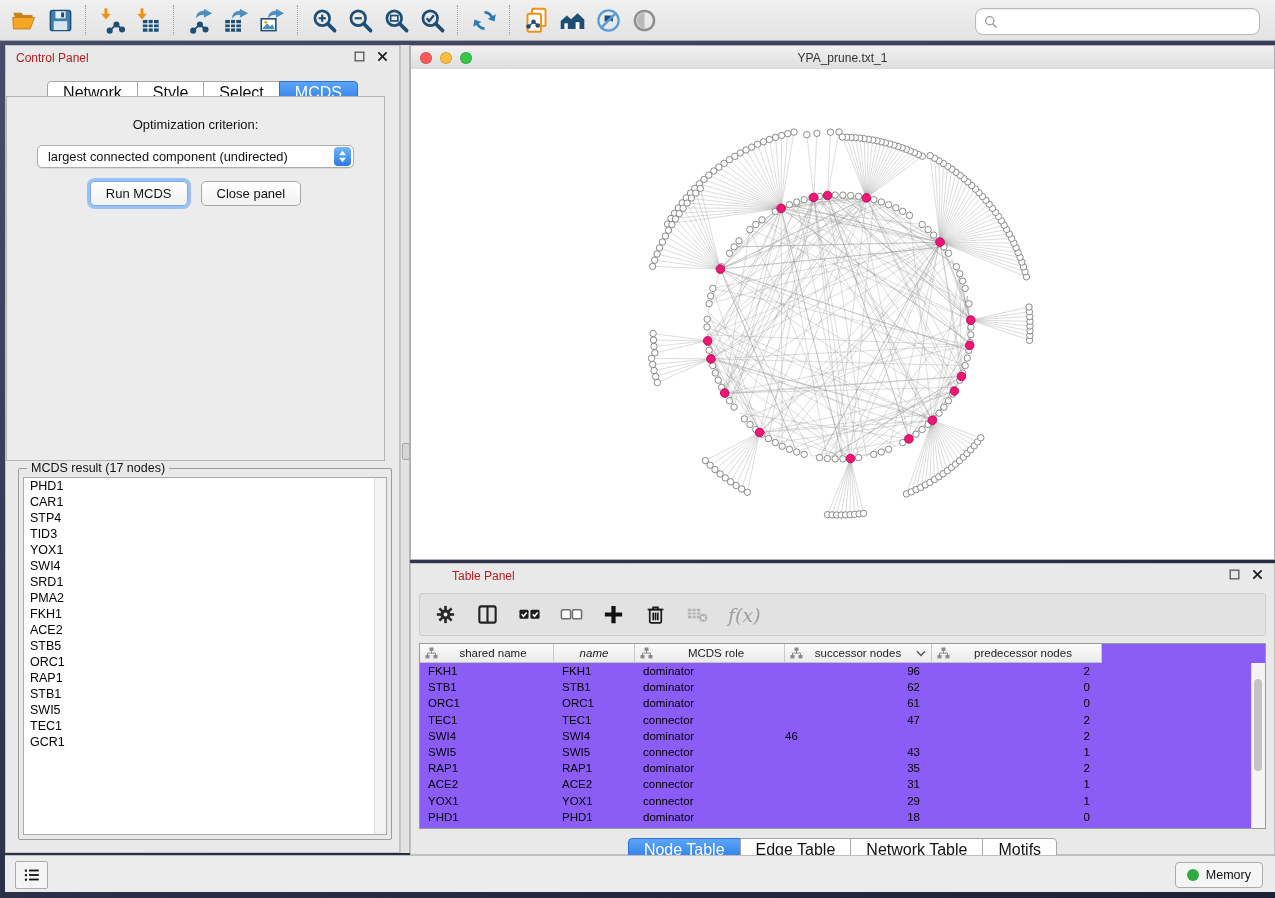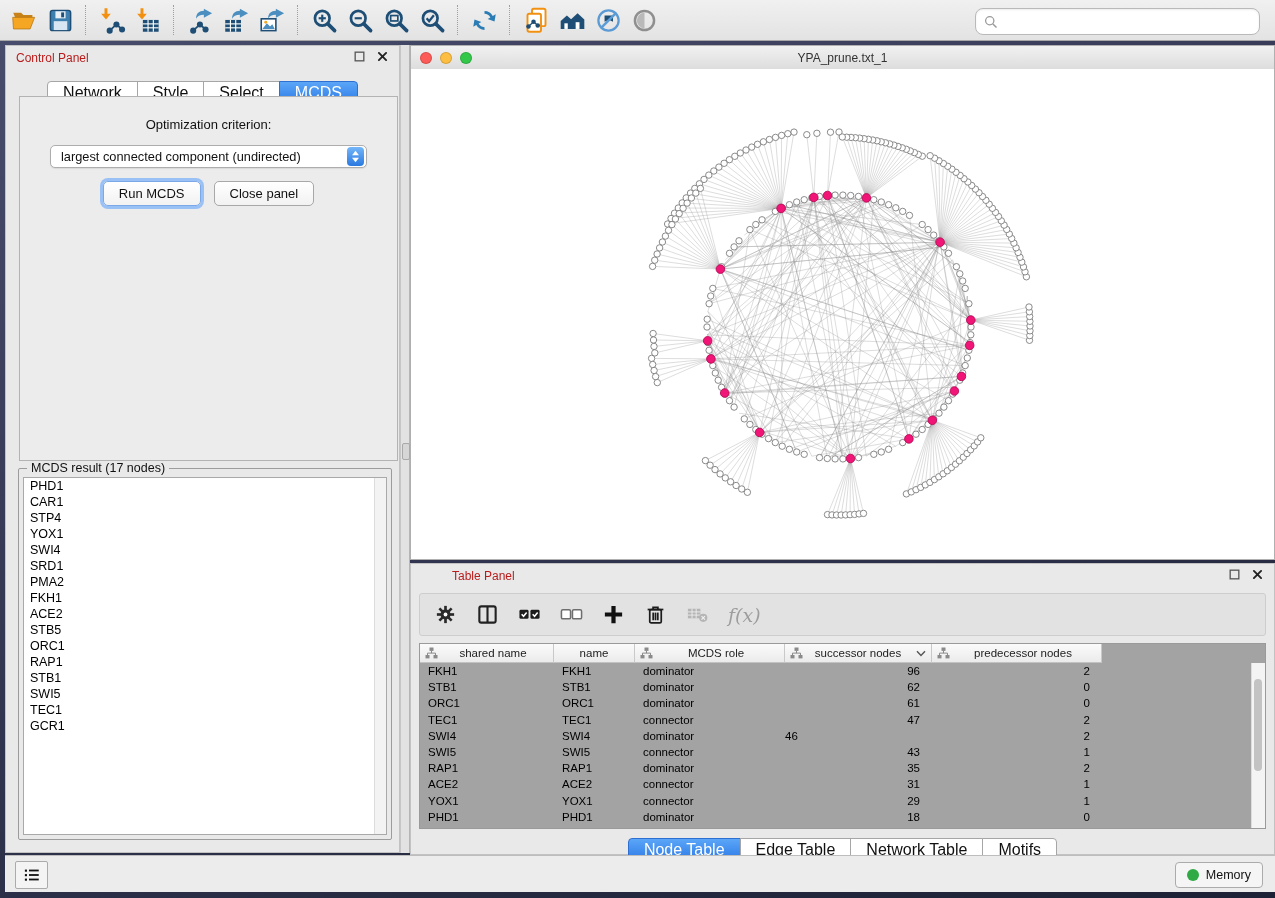--- a/index.html
+++ b/index.html
@@ -30,21 +30,21 @@
   .panel-title-row{height:24px;display:flex;align-items:center;padding:0 10px;}
   .panel-title{font-size:12px;color:#b91c1c;flex:1;}
   .panel-win-btns{display:flex;gap:10px;align-items:center;}
   .panel-win-btns svg{width:13px;height:13px;}
   #cp-tabs{position:absolute;left:0;right:0;top:29px;display:flex;justify-content:center;}
   .seg-tab{height:21px;line-height:21px;padding:0 15px;font-size:16px;background:#fff;
     border:1px solid #a6a6a6;margin-left:-1px;color:#111;margin-top:6px;}
   .seg-tab:first-child{border-radius:4px 0 0 4px;margin-left:0;}
   .seg-tab:last-child{border-radius:0 4px 4px 0;}
   .seg-tab.sel{background:linear-gradient(#5ba6f7,#2e7be7);border-color:#2e6fd2;color:#fff;}
-  #cp-content{left:13px;top:50px;width:379px;height:365px;background:#ececec;
+  #cp-content{left:0;top:50px;width:379px;height:365px;background:#ececec;
     border:1px solid #b3b3b3;box-sizing:border-box;}
   #criterion-label{margin-top:20px;text-align:center;font-size:13px;color:#111;}
   #criterion-select{margin:13px auto 0 auto;width:317px;height:23px;background:#fff;
     border:1px solid #adadad;border-radius:5px;display:flex;align-items:center;box-sizing:border-box;
     box-shadow:0 1px 1px rgba(0,0,0,.08);}
   #criterion-select .sel-text{flex:1;font-size:12.8px;padding-left:10px;color:#111;}
   .stepper{width:17px;height:19px;margin-right:2px;border-radius:4px;
     background:linear-gradient(#74b6f9,#2a79e0);display:flex;flex-direction:column;
     align-items:center;justify-content:center;gap:1px;}
   .stepper svg{width:9px;height:6px;}
@@ -78,21 +78,21 @@
   
   #table-panel{left:410px;top:563px;width:865px;height:292px;background:#e9e9e9;
     border:1px solid #c2c2c2;box-sizing:border-box;padding-left:31px;}
   #tp-toolbar{position:absolute;left:8px;top:29px;width:847px;height:43px;background:#e2e2e2;
     border:1px solid #cdcdcd;border-radius:3px;display:flex;align-items:center;gap:19px;
     padding-left:14px;box-sizing:border-box;}
   .tp-tool{display:flex;align-items:center;justify-content:center;}
   .tp-tool svg{width:23px;height:23px;}
   .tp-tool.fx{font-family:"DejaVu Serif","Liberation Serif",serif;font-style:italic;
     font-size:19px;color:#9d9d9d;}
-  #tp-table{position:absolute;left:8px;top:79px;width:847px;height:186px;background:#a3a3a3;
+  #tp-table{position:absolute;left:8px;top:79px;width:847px;height:186px;background:#8b5cf6;
     border:1px solid #9a9a9a;box-sizing:border-box;overflow:hidden;}
   #tp-header{display:flex;height:19px;}
   .th{background:linear-gradient(#fbfbfb,#ebebeb);border-right:1px solid #c9c9c9;
     border-bottom:1px solid #c2c2c2;display:flex;align-items:center;font-size:11.5px;color:#222;
     box-sizing:border-box;padding:0 5px;}
   .th .lbl{flex:1;text-align:center;}
   .th svg.tree{width:13px;height:12px;}
   .th svg.chev{width:10px;height:7px;margin-left:3px;}
   .tr{display:flex;height:16.2px;align-items:center;}
   .td{font-size:11.5px;color:#000;box-sizing:border-box;overflow:hidden;white-space:nowrap;}
@@ -340,20 +340,21 @@
       <div class="push-btn">Close panel</div>
     </div>
   </div>
   <div id="result-group" class="abs">
     <span id="result-legend">MCDS result (17 nodes)</span>
     <div id="result-list">
       <div id="result-items">
           <div class="result-item">PHD1</div>
           <div class="result-item">CAR1</div>
           <div class="result-item">STP4</div>
+          <div class="result-item">TID3</div>
           <div class="result-item">YOX1</div>
           <div class="result-item">SWI4</div>
           <div class="result-item">SRD1</div>
           <div class="result-item">PMA2</div>
           <div class="result-item">FKH1</div>
           <div class="result-item">ACE2</div>
           <div class="result-item">STB5</div>
           <div class="result-item">ORC1</div>
           <div class="result-item">RAP1</div>
           <div class="result-item">STB1</div>
@@ -1097,21 +1098,21 @@
           <svg viewBox="0 0 13 12" class="tree" style="width: 13px; height: 12px;">
             <g fill="#8a8a8a">
               <rect x="4.5" y="0.5" width="4" height="3.4"></rect>
               <rect x="0.5" y="8" width="4" height="3.4"></rect>
               <rect x="8.5" y="8" width="4" height="3.4"></rect>
             </g>
             <path d="M6.5 3.9v2.2M2.5 8V6.1h8V8" stroke="#8a8a8a" fill="none"></path>
           </svg>
           <span class="lbl">shared name</span>
         </div>
-        <div class="th" style="width: 81px;">
+        <div class="th" style="width: 81px; font-style: italic;">
           <span class="lbl">name</span>
         </div>
         <div class="th" style="width: 150px;">
           <svg viewBox="0 0 13 12" class="tree" style="width: 13px; height: 12px;">
             <g fill="#8a8a8a">
               <rect x="4.5" y="0.5" width="4" height="3.4"></rect>
               <rect x="0.5" y="8" width="4" height="3.4"></rect>
               <rect x="8.5" y="8" width="4" height="3.4"></rect>
             </g>
             <path d="M6.5 3.9v2.2M2.5 8V6.1h8V8" stroke="#8a8a8a" fill="none"></path>

